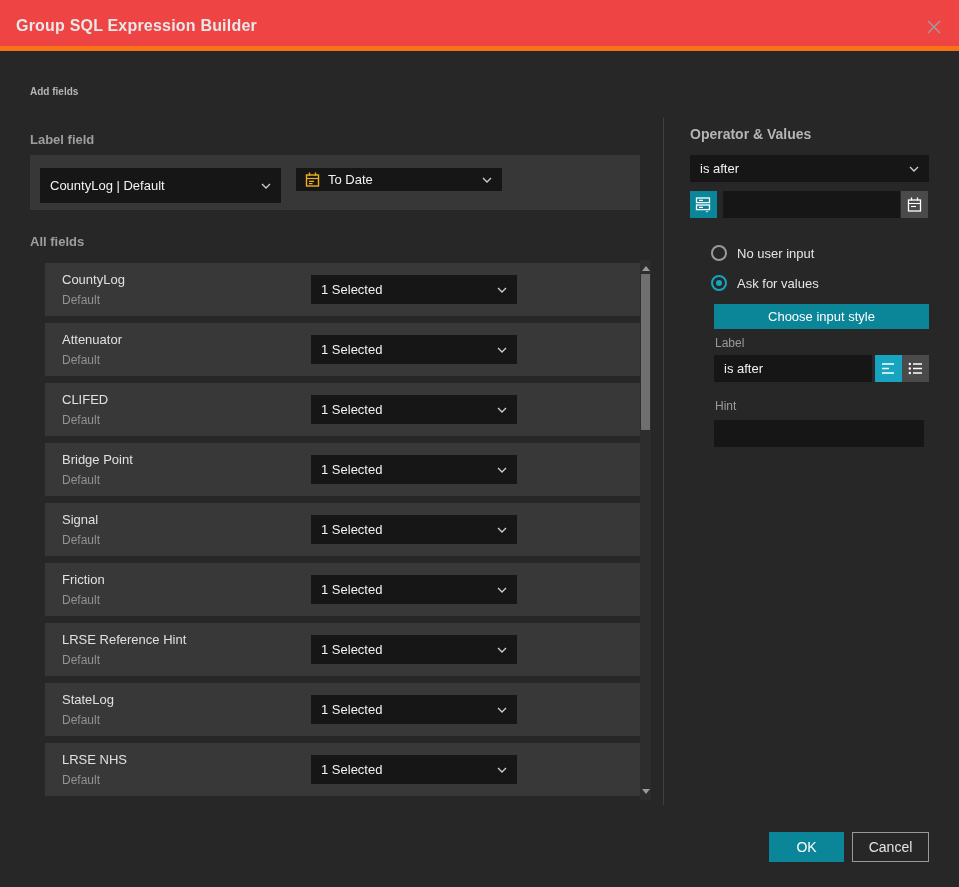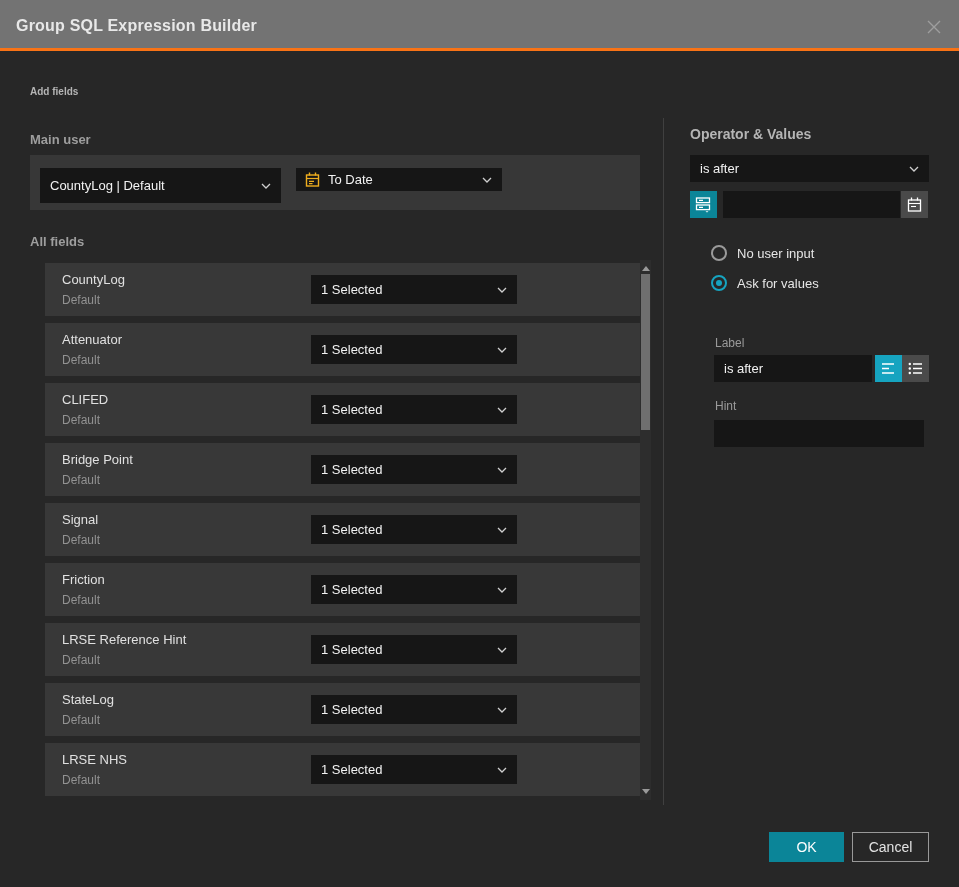--- a/index.html
+++ b/index.html
@@ -5,21 +5,21 @@
   html,body{margin:0;padding:0;}
   body{
     width:959px;height:887px;overflow:hidden;
     background:#272727;
     font-family:"Liberation Sans","DejaVu Sans",sans-serif;
     -webkit-font-smoothing:antialiased;
   }
   .dialog{position:relative;width:959px;height:887px;}
 
   
-  .hdr{position:absolute;left:0;top:0;width:100%;height:51px;background:#737373;border-bottom:3px solid #f97316;box-sizing:border-box;}
+  .hdr{position:absolute;left:0;top:0;width:100%;height:51px;background:#ef4444;border-bottom:5px solid #f97316;box-sizing:border-box;}
   .hdr-title{position:absolute;left:16px;top:0;height:51px;display:flex;align-items:center;
     font-size:16px;font-weight:bold;color:#e8e8e8;letter-spacing:.2px;}
   .close-btn{position:absolute;right:12px;top:14px;width:26px;height:26px;display:flex;align-items:center;justify-content:center;cursor:pointer;}
 
   
   .sec-head{position:absolute;font-size:10px;font-weight:bold;color:#b5b5b5;}
   .sub-head{position:absolute;font-size:13px;font-weight:bold;color:#9e9e9e;}
   .cap{position:absolute;font-size:12px;color:#9a9a9a;}
   .select{background:#161616;display:flex;align-items:center;position:absolute;box-sizing:border-box;cursor:pointer;}
   .select .lbl{font-size:13px;color:#f2f2f2;padding-left:10px;white-space:nowrap;}
@@ -80,21 +80,21 @@
     <div class="hdr-title">Group SQL Expression Builder</div>
     <div class="close-btn">
       <svg width="18" height="18" viewBox="0 0 18 18">
         <path d="M3 3 L15 15 M15 3 L3 15" stroke="#9e9e9e" stroke-width="1.4" fill="none"></path>
       </svg>
     </div>
   </div>
 
   <div class="sec-head" style="left:30px;top:86px;">Add fields</div>
 
-  <div class="sub-head" style="left:30px;top:132px;">Main user</div>
+  <div class="sub-head" style="left:30px;top:132px;">Label field</div>
 
   <div class="main-panel"></div>
 
   <div class="select fsel1">
     <span class="lbl">CountyLog | Default</span>
     <svg class="chev" width="10" height="6" viewBox="0 0 10 6">
       <path d="M1 1 L5 5 L9 1" stroke="#cfcfcf" stroke-width="1.3" fill="none"></path>
     </svg>
   </div>
 
@@ -254,20 +254,21 @@
   <div class="radio-row" style="top:245px;">
     <div class="radio"></div>
     <div class="radio-lbl">No user input</div>
   </div>
 
   <div class="radio-row" style="top:275px;">
     <div class="radio checked"></div>
     <div class="radio-lbl">Ask for values</div>
   </div>
 
+  <div class="choose-btn">Choose input style</div>
 
   <div class="cap" style="left:715px;top:336px;">Label</div>
 
   <input class="tinput" style="left: 714px; top: 355px; width: 158px; height: 27px;" value="is after">
 
   <div class="sq-btn teal-bright" style="left:875px;top:355px;">
     <svg width="15" height="13" viewBox="0 0 15 13">
       <path d="M1 2 H13 M1 6.5 H8 M1 11 H13" stroke="#fff" stroke-width="1.6"></path>
     </svg>
   </div>

